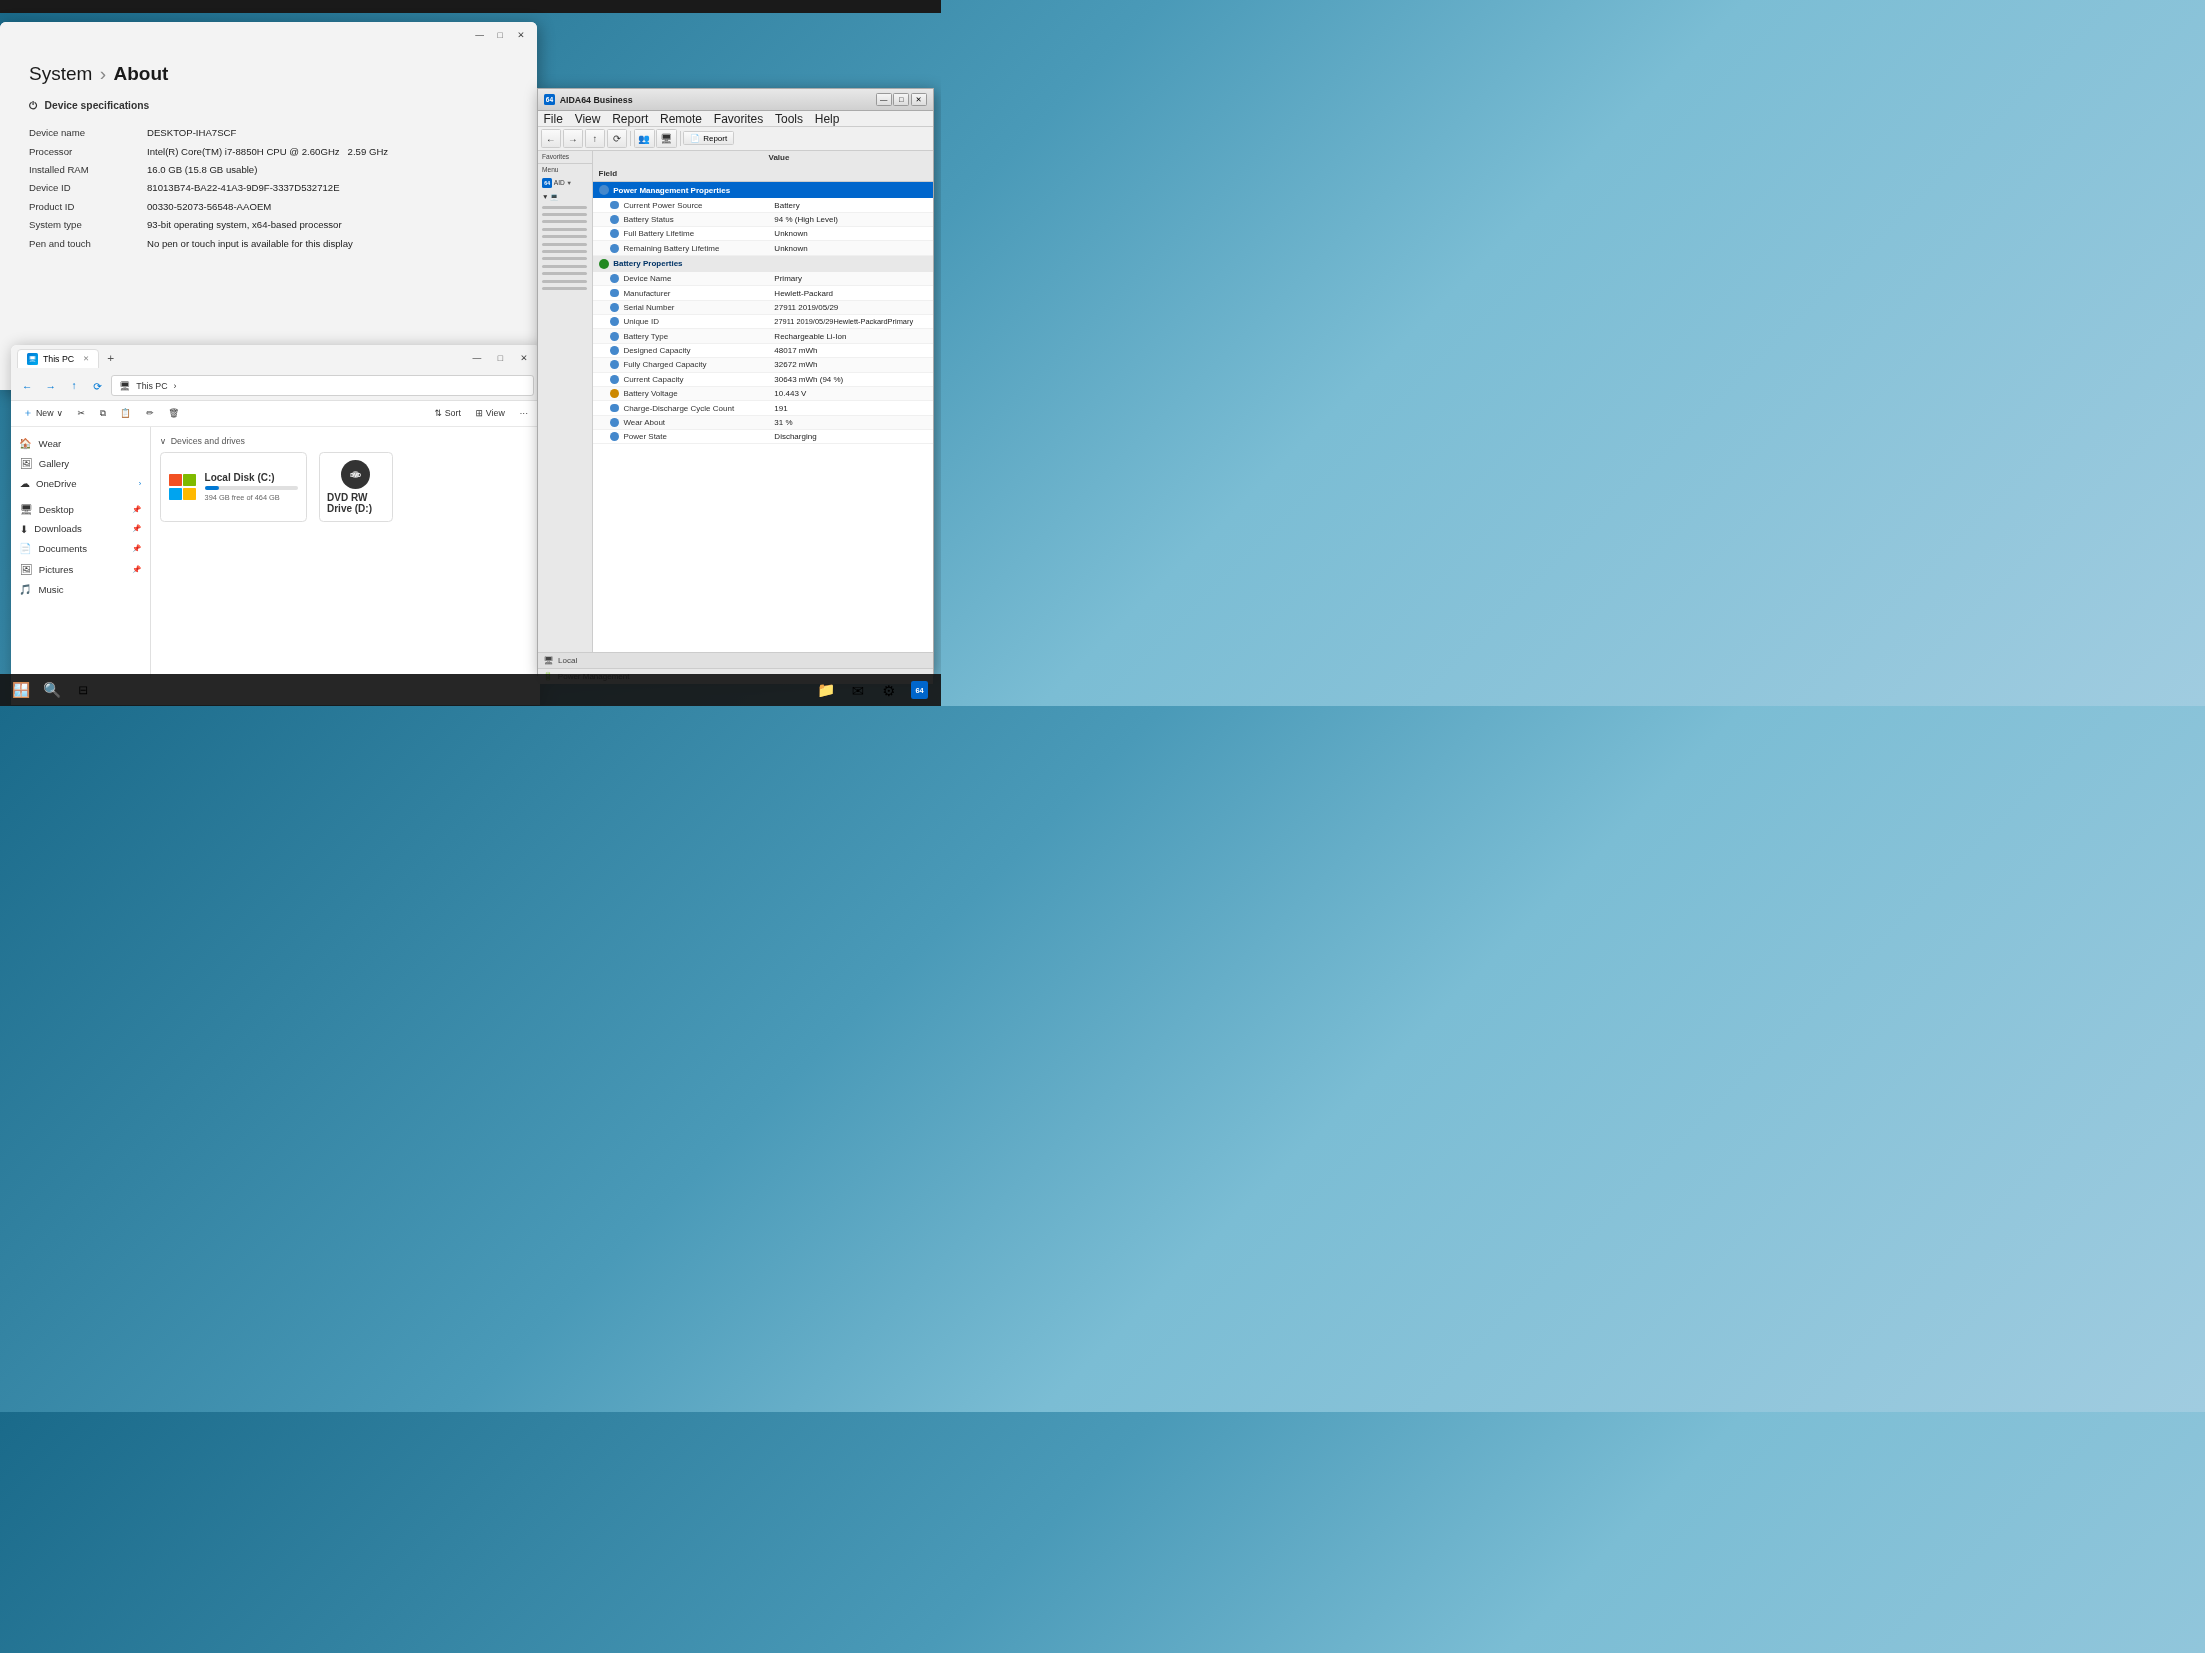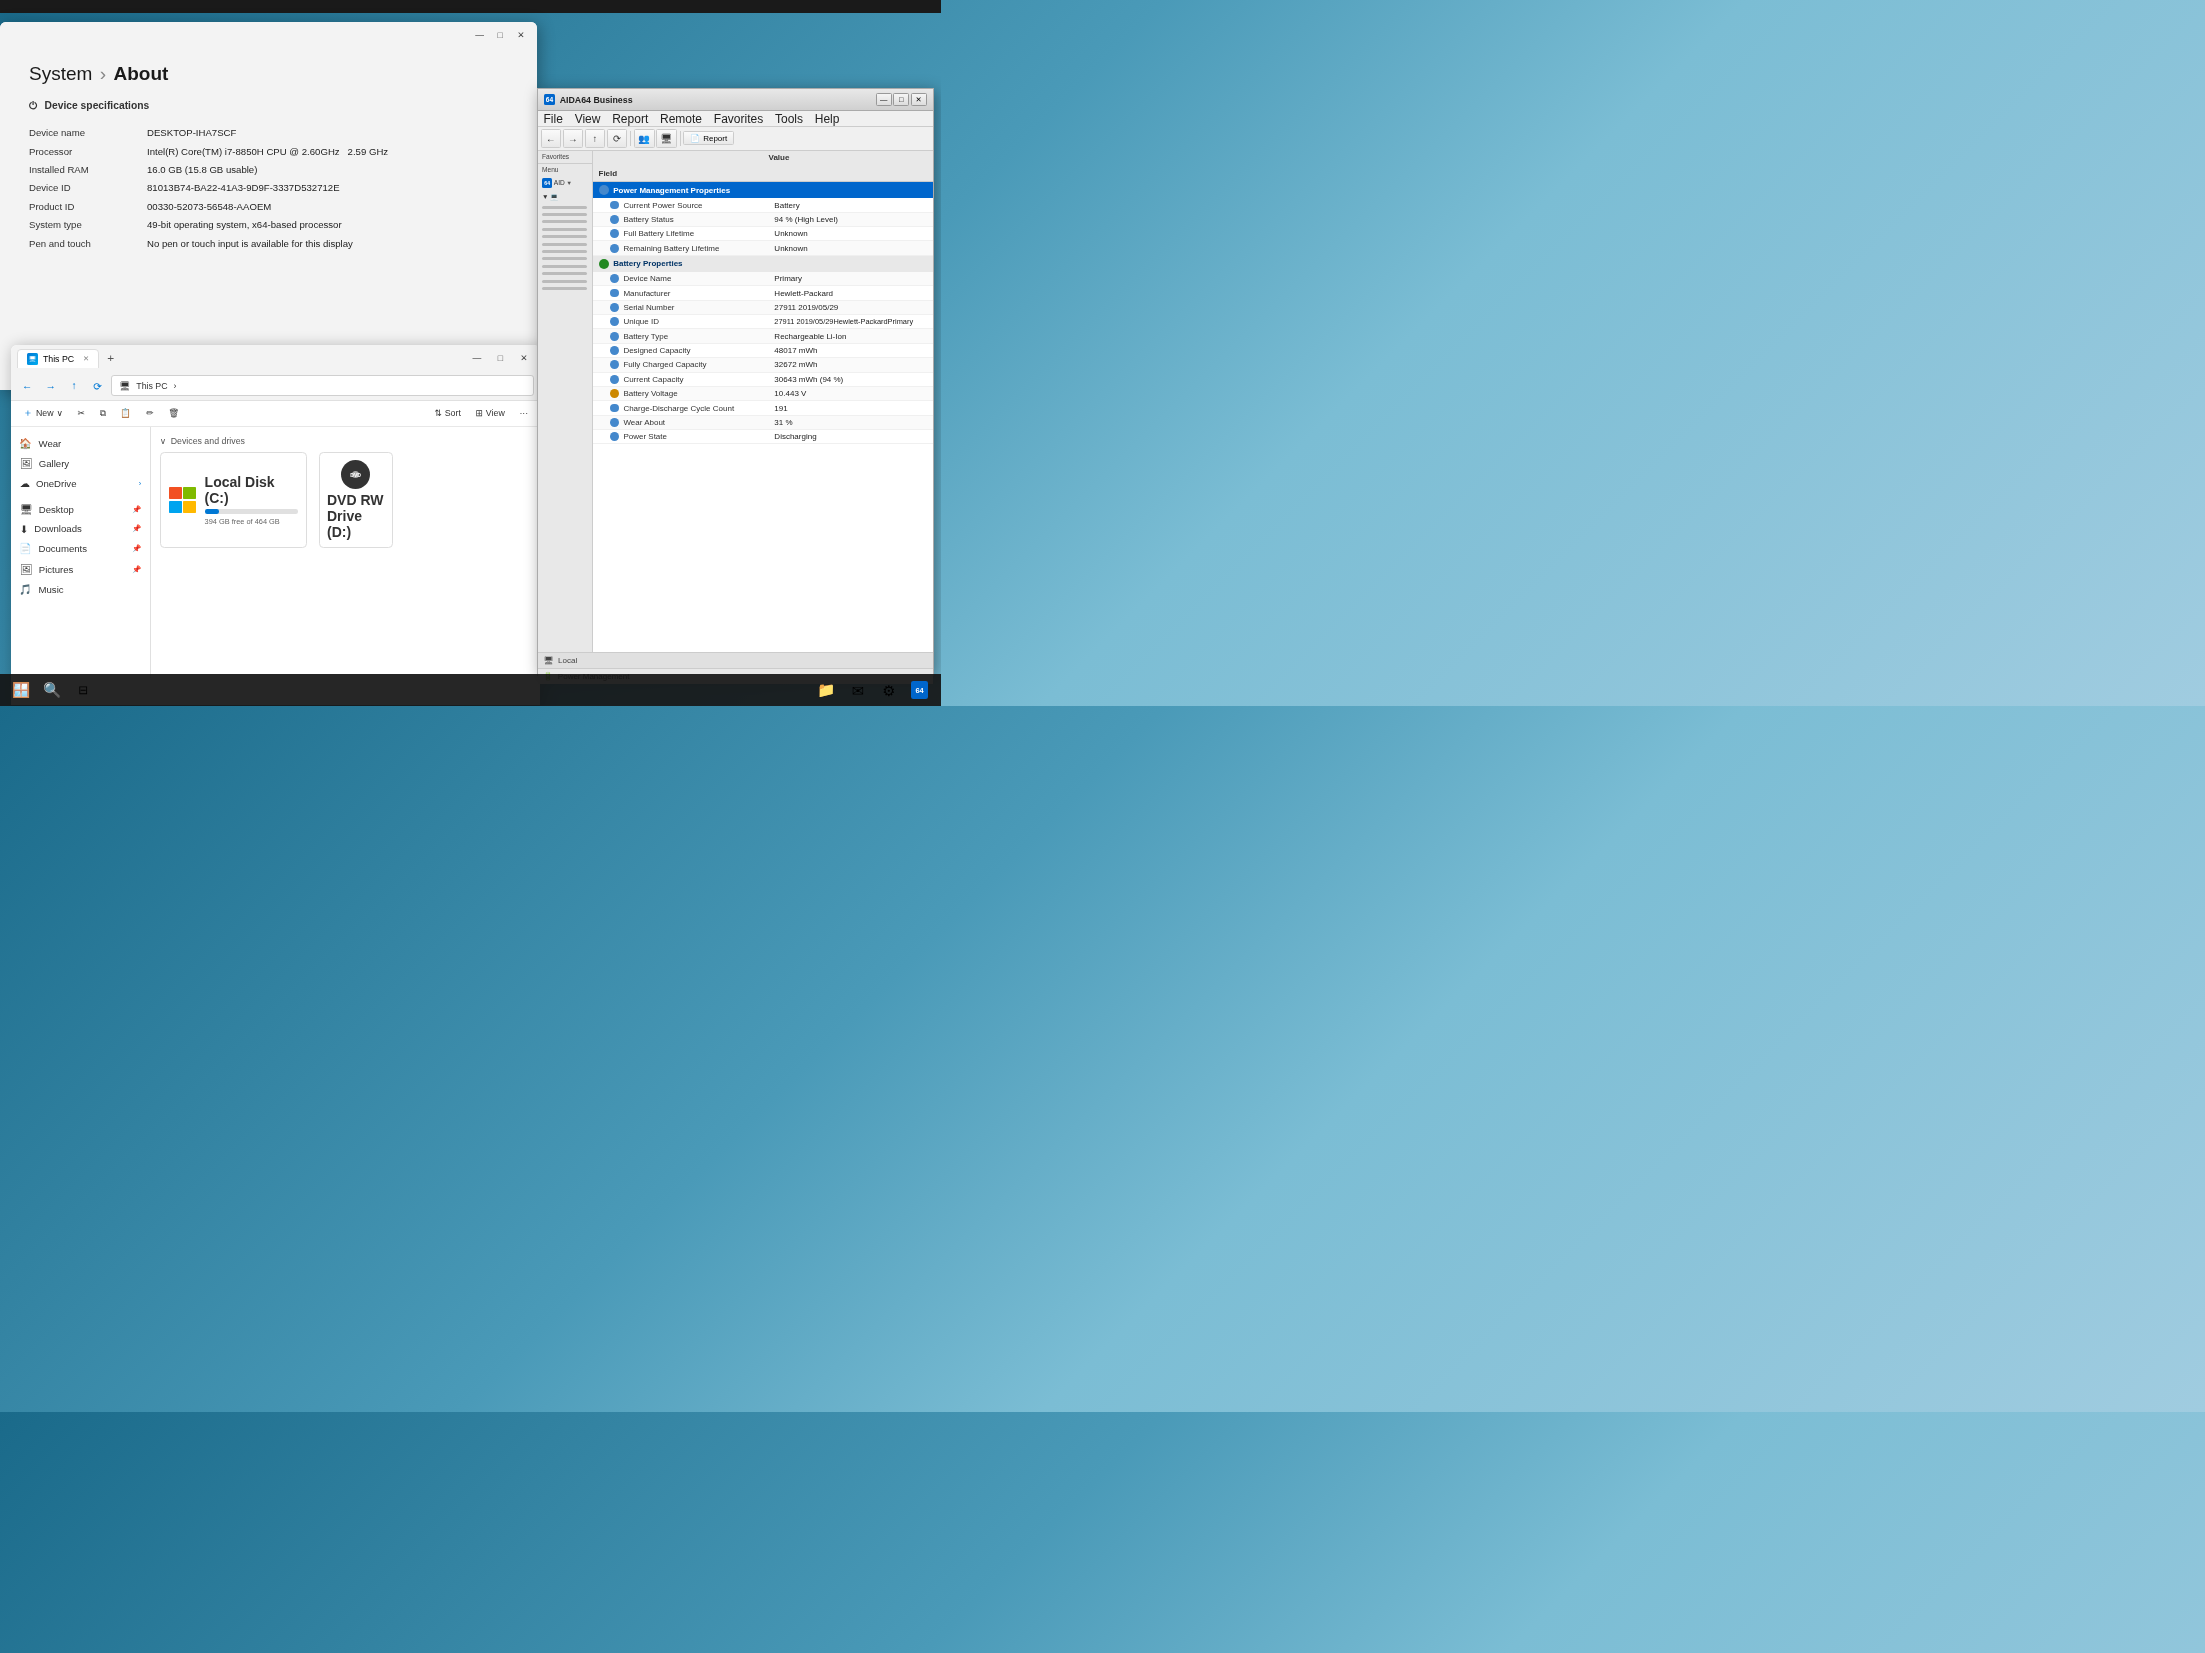--- a/index.html
+++ b/index.html
@@ -277,21 +277,21 @@
       height: 26.5px;
       display: grid;
       grid-template-columns: 1fr 1fr;
       gap: 1.5px;
     }
     .win-logo span {
       display: block;
       border-radius: 0.7px;
     }
     .drive-info { flex: 1; }
-    .drive-name { font-size: 14px; font-weight: 600; color: #333; }
+    .drive-name { font-size: 10px; font-weight: 600; color: #333; }
     .drive-bar-bg {
       height: 4.4px;
       background: #e0e0e0;
       border-radius: 2.2px;
       margin: 2.9px 0;
     }
     .drive-bar-fill {
       height: 4.4px;
       background: #0078d4;
       border-radius: 2.2px;
@@ -635,21 +635,21 @@
       <div class="spec-row">
         <span class="spec-label">Device ID</span>
         <span class="spec-value">81013B74-BA22-41A3-9D9F-3337D532712E</span>
       </div>
       <div class="spec-row">
         <span class="spec-label">Product ID</span>
         <span class="spec-value">00330-52073-56548-AAOEM</span>
       </div>
       <div class="spec-row">
         <span class="spec-label">System type</span>
-        <span class="spec-value">49-bit operating system, x64-based processor</span>
+        <span class="spec-value">93-bit operating system, x64-based processor</span>
       </div>
       <div class="spec-row">
         <span class="spec-label">Pen and touch</span>
         <span class="spec-value">No pen or touch input is available for this display</span>
       </div>
     </div>
   </div>
 </div>
 
 <div class="explorer-window">

